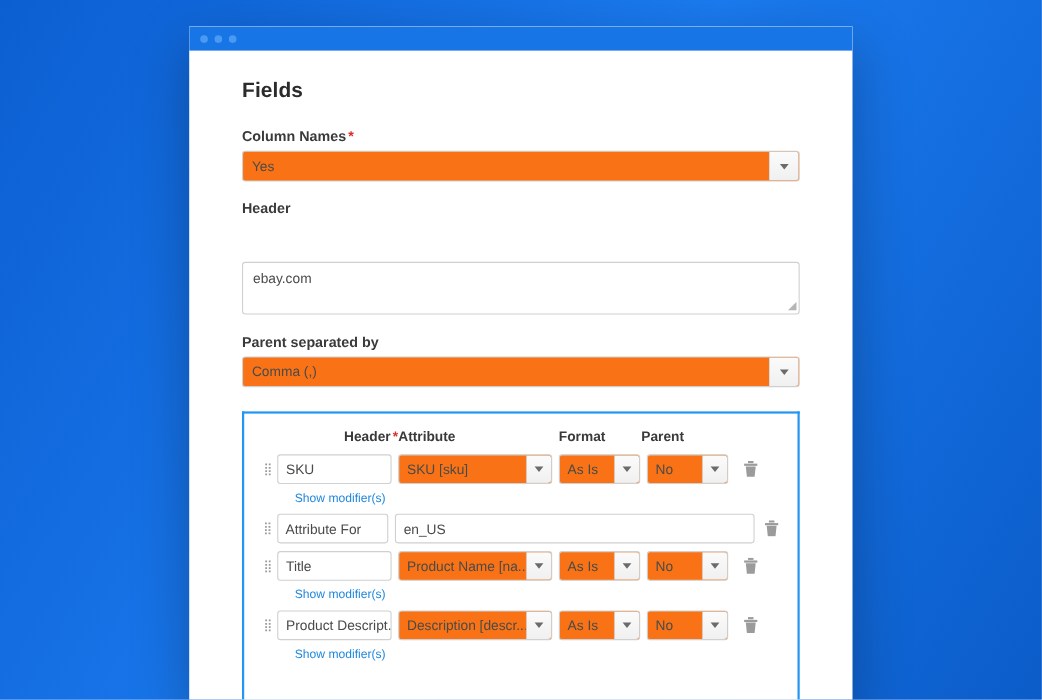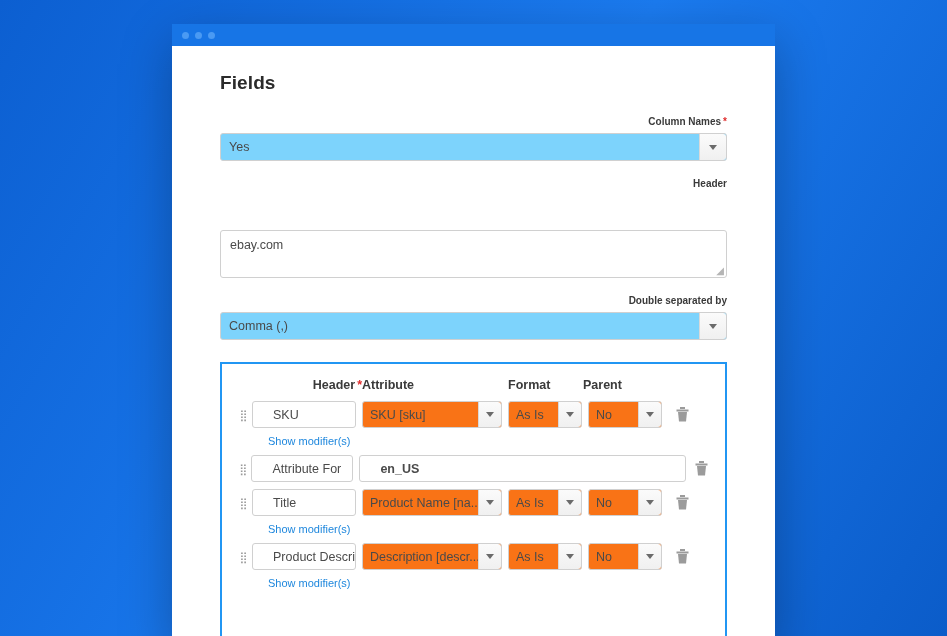--- a/index.html
+++ b/index.html
@@ -49,43 +49,42 @@
     box-sizing: border-box;
   }
   .page-title {
     font-size: 19px;
     font-weight: bold;
     color: #2b2b2b;
     margin: 0 0 22px 0;
     letter-spacing: 0.1px;
   }
   .field-label {
-    font-size: 10px;
+    font-size: 13px;
     font-weight: bold;
     color: #3a3a3a;
     margin-bottom: 6px;
-    text-align: right;
   }
   .req {
     color: #e02b2b;
     font-weight: bold;
     margin-left: 2px;
   }
   .field-block {
     margin-bottom: 17px;
   }
   .select-wrap {
     position: relative;
     display: flex;
     width: 100%;
     height: 28px;
     box-sizing: border-box;
     border: 1px solid #d0d0d0;
     border-radius: 3px;
-    background: #7dd3fc;
+    background: #f97316;
   }
   .select-value {
     flex: 1;
     font-size: 12.5px;
     color: #4a4a4a;
     padding: 0 8px;
     display: flex;
     align-items: center;
     overflow: hidden;
     white-space: nowrap;
@@ -171,21 +170,21 @@
   .txt-input {
     height: 27px;
     box-sizing: border-box;
     border: 1px solid #d0d0d0;
     border-radius: 3px;
     background: #fff;
     font-size: 12.5px;
     color: #4a4a4a;
     display: flex;
     align-items: center;
-    padding: 0 20px;
+    padding: 0 7px;
     overflow: hidden;
     white-space: nowrap;
     text-overflow: ellipsis;
   }
   .sel-sm {
     height: 27px;
     box-sizing: border-box;
     border: 1px solid #d0d0d0;
     border-radius: 3px;
     background: #f97316;
@@ -207,21 +206,21 @@
     background: linear-gradient(#fbfbfb, #f0f0f0);
     display: flex;
     align-items: center;
     justify-content: center;
     border-radius: 0 3px 3px 0;
   }
   .w-header { width: 104px; margin-right: 6px; }
   .w-attr { width: 140px; margin-right: 6px; }
   .w-format { width: 74px; margin-right: 6px; }
   .w-parent { width: 74px; margin-right: 10px; }
-  .w-wide { width: 336px; margin-right: 6px; font-weight: bold; }
+  .w-wide { width: 336px; margin-right: 6px; }
   .trash {
     width: 20px;
     display: flex;
     align-items: center;
     justify-content: center;
     cursor: pointer;
   }
   .modifier-link {
     font-size: 11px;
     color: #1e87dd;
@@ -261,21 +260,21 @@
     <div class="field-block">
       <div class="field-label">Header</div>
       <div class="textarea-box">
         <span>ebay.com</span>
         <span class="resize-grip">◢</span>
       </div>
     </div>
 
 
     <div class="field-block">
-      <div class="field-label">Double separated by</div>
+      <div class="field-label">Parent separated by</div>
       <div class="select-wrap">
         <div class="select-value">Comma (,)</div>
         <div class="select-arrow">
             <div class="caret"></div>
           </div>
       </div>
     </div>
 
     <div class="mapping-panel">
 

